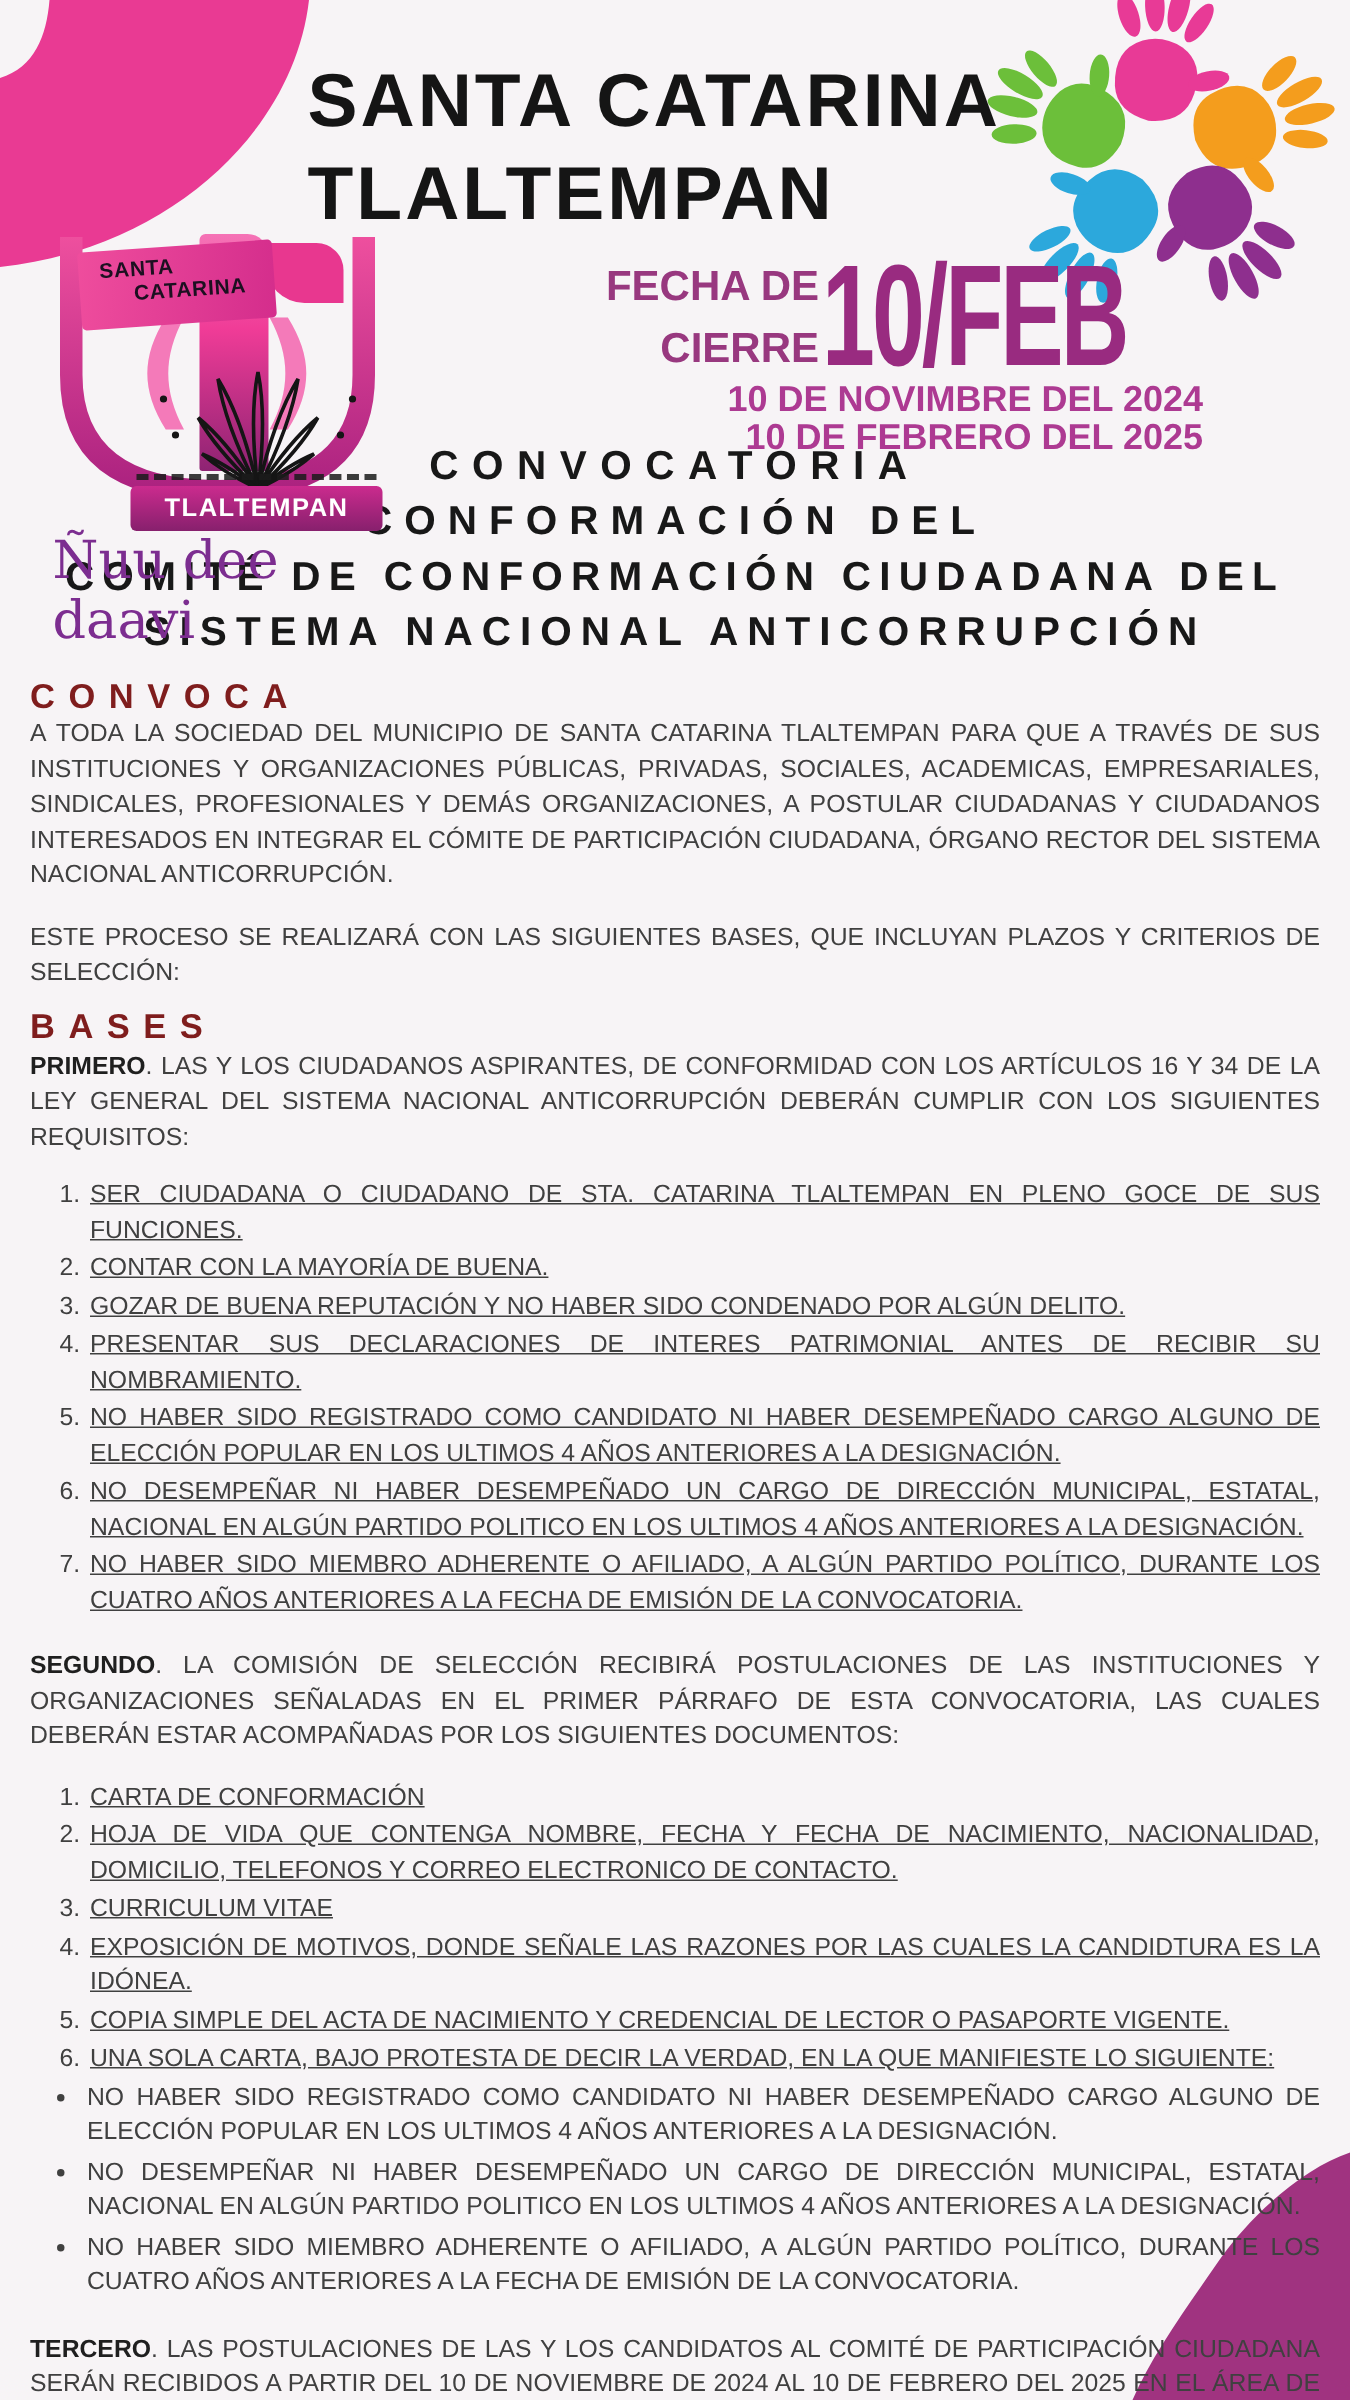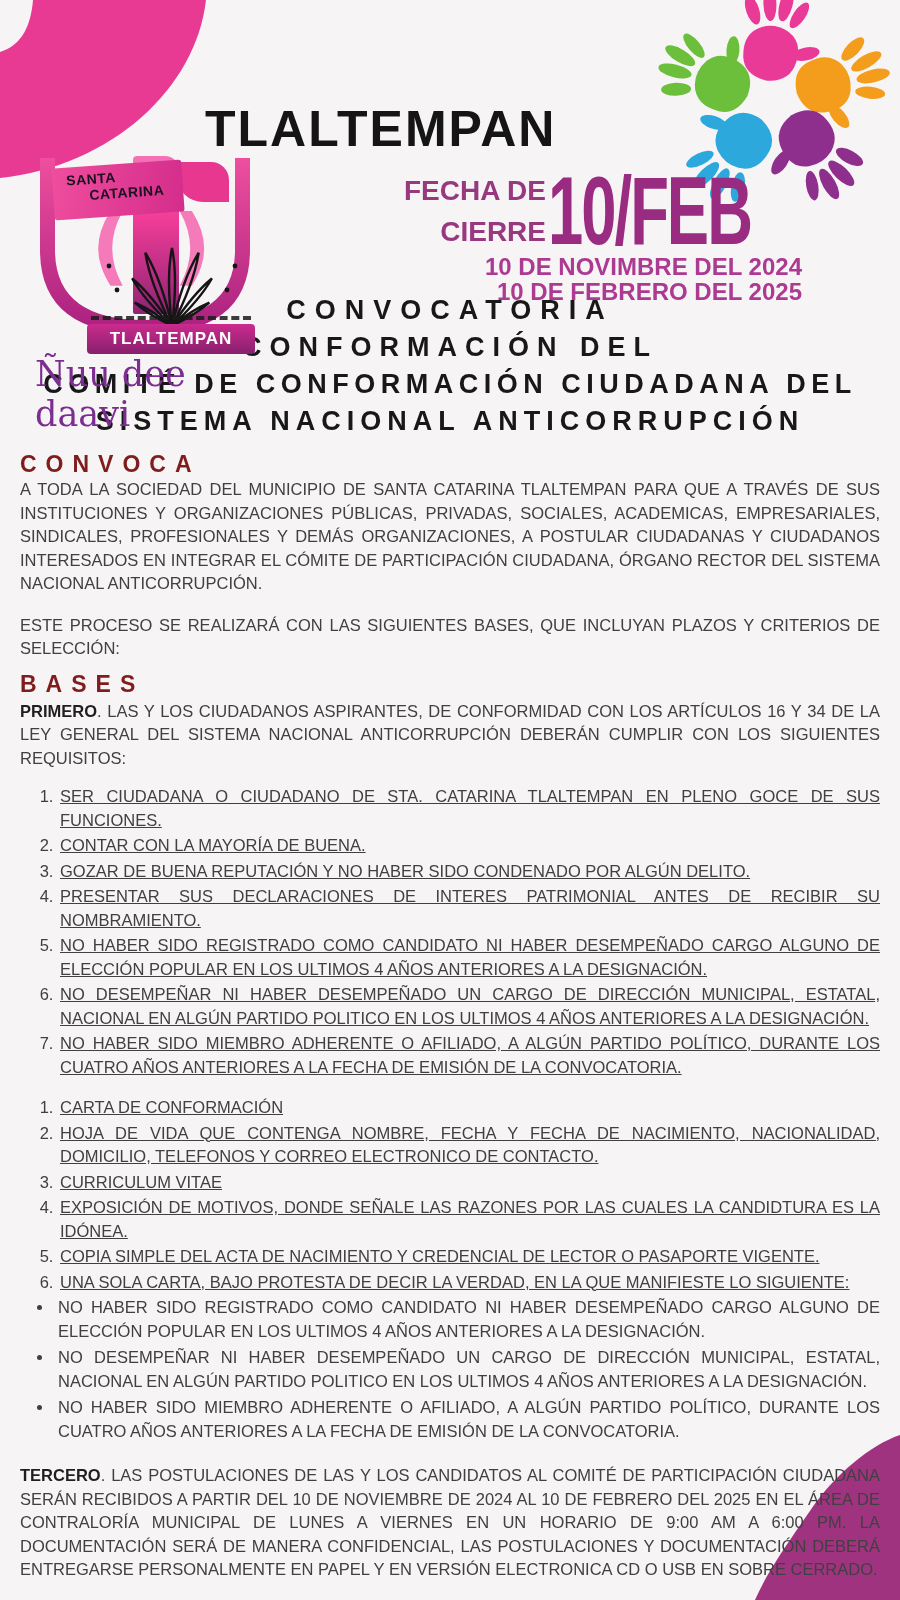--- a/index.html
+++ b/index.html
@@ -121,21 +121,21 @@
       </g>
     </defs>
     <use href="#hand" fill="#e83a96" transform="translate(124,50) rotate(10)"></use>
     <use href="#hand" fill="#6cbf3a" transform="translate(66,86) rotate(-64)"></use>
     <use href="#hand" fill="#f49d1d" transform="translate(184,88) rotate(72)"></use>
     <use href="#hand" fill="#2ca8dc" transform="translate(90,154) rotate(-140)"></use>
     <use href="#hand" fill="#8e2f8e" transform="translate(164,152) rotate(146)"></use>
   </svg>
 
   <div class="muni-title">
-    <br>
+    <span>SANTA CATARINA</span><br>
     <span>TLALTEMPAN</span>
   </div>
 
   <div class="deadline-label">
     <span>FECHA DE</span><br>
     <span>CIERRE</span>
   </div>
   <div class="deadline-value">10/FEB</div>
   <div class="date-range">
     <span>10 DE NOVIMBRE DEL 2024</span><br>
@@ -200,20 +200,21 @@
     <ol class="doc-list">
       <li>SER CIUDADANA O CIUDADANO DE STA. CATARINA TLALTEMPAN EN PLENO GOCE DE SUS FUNCIONES.</li>
       <li>CONTAR CON LA MAYORÍA DE BUENA.</li>
       <li>GOZAR DE BUENA REPUTACIÓN Y NO HABER SIDO CONDENADO POR ALGÚN DELITO.</li>
       <li>PRESENTAR SUS DECLARACIONES DE INTERES PATRIMONIAL ANTES DE RECIBIR SU NOMBRAMIENTO.</li>
       <li>NO HABER SIDO REGISTRADO COMO CANDIDATO NI HABER DESEMPEÑADO CARGO ALGUNO DE ELECCIÓN POPULAR EN LOS ULTIMOS 4 AÑOS ANTERIORES A LA DESIGNACIÓN.</li>
       <li>NO DESEMPEÑAR NI HABER DESEMPEÑADO UN CARGO DE DIRECCIÓN MUNICIPAL, ESTATAL, NACIONAL EN ALGÚN PARTIDO POLITICO EN LOS ULTIMOS 4 AÑOS ANTERIORES A LA DESIGNACIÓN.</li>
       <li>NO HABER SIDO MIEMBRO ADHERENTE O AFILIADO, A ALGÚN PARTIDO POLÍTICO, DURANTE LOS CUATRO AÑOS ANTERIORES A LA FECHA DE EMISIÓN DE LA CONVOCATORIA.</li>
     </ol>
 
+    <p class="p-segundo"><span class="lead">SEGUNDO</span><span>. LA COMISIÓN DE SELECCIÓN RECIBIRÁ POSTULACIONES DE LAS INSTITUCIONES Y ORGANIZACIONES SEÑALADAS EN EL PRIMER PÁRRAFO DE ESTA CONVOCATORIA, LAS CUALES DEBERÁN ESTAR ACOMPAÑADAS POR LOS SIGUIENTES DOCUMENTOS:</span></p>
 
     <ol class="doc-list second">
       <li>CARTA DE CONFORMACIÓN</li>
       <li>HOJA DE VIDA QUE CONTENGA NOMBRE, FECHA Y FECHA DE NACIMIENTO, NACIONALIDAD, DOMICILIO, TELEFONOS Y CORREO ELECTRONICO DE CONTACTO.</li>
       <li>CURRICULUM VITAE</li>
       <li>EXPOSICIÓN DE MOTIVOS, DONDE SEÑALE LAS RAZONES POR LAS CUALES LA CANDIDTURA ES LA IDÓNEA.</li>
       <li>COPIA SIMPLE DEL ACTA DE NACIMIENTO Y CREDENCIAL DE LECTOR O PASAPORTE VIGENTE.</li>
       <li>UNA SOLA CARTA, BAJO PROTESTA DE DECIR LA VERDAD, EN LA QUE MANIFIESTE LO SIGUIENTE:</li>
     </ol>
     <ul class="bullet-list">

